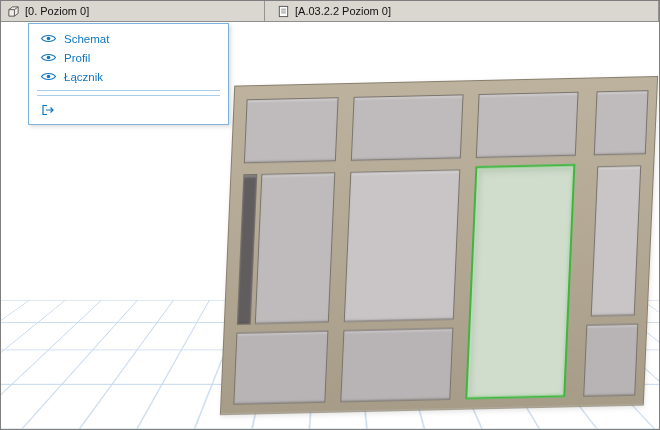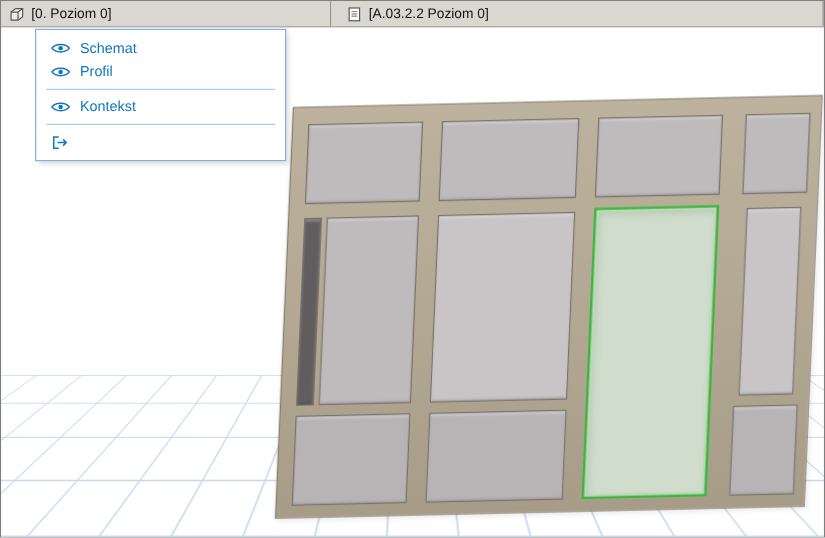--- a/index.html
+++ b/index.html
@@ -117,34 +117,34 @@
         <span class="mi-icon">
           <svg width="17" height="11" viewBox="0 0 17 11">
               <path d="M1.5 5.5 C4.5 1.5 12.5 1.5 15.5 5.5 C12.5 9.5 4.5 9.5 1.5 5.5 Z" fill="none" stroke="#0f76c0" stroke-width="1.2"></path>
               <circle cx="8.5" cy="5.5" r="1.8" fill="#0f76c0"></circle>
             </svg>
         </span>
         <span>Profil</span>
       </div>
 
 
-
-
-
-      <div class="menu-divider"></div>
-
       <div class="menu-item">
         <span class="mi-icon">
           <svg width="17" height="11" viewBox="0 0 17 11">
               <path d="M1.5 5.5 C4.5 1.5 12.5 1.5 15.5 5.5 C12.5 9.5 4.5 9.5 1.5 5.5 Z" fill="none" stroke="#0f76c0" stroke-width="1.2"></path>
               <circle cx="8.5" cy="5.5" r="1.8" fill="#0f76c0"></circle>
             </svg>
         </span>
-        <span>Kontekst</span>
+        <span>Łącznik</span>
       </div>
+
+
+
+      <div class="menu-divider"></div>
+
 
       <div class="menu-divider"></div>
 
 
       <div class="menu-item">
         <span class="mi-icon">
           <svg width="14" height="12" viewBox="0 0 14 12">
               <path d="M6 1.5 H2 V10.5 H6" fill="none" stroke="#0f76c0" stroke-width="1.2"></path>
               <path d="M5 6 H12 M9.5 3.5 L12 6 L9.5 8.5" fill="none" stroke="#0f76c0" stroke-width="1.2"></path>
             </svg>

